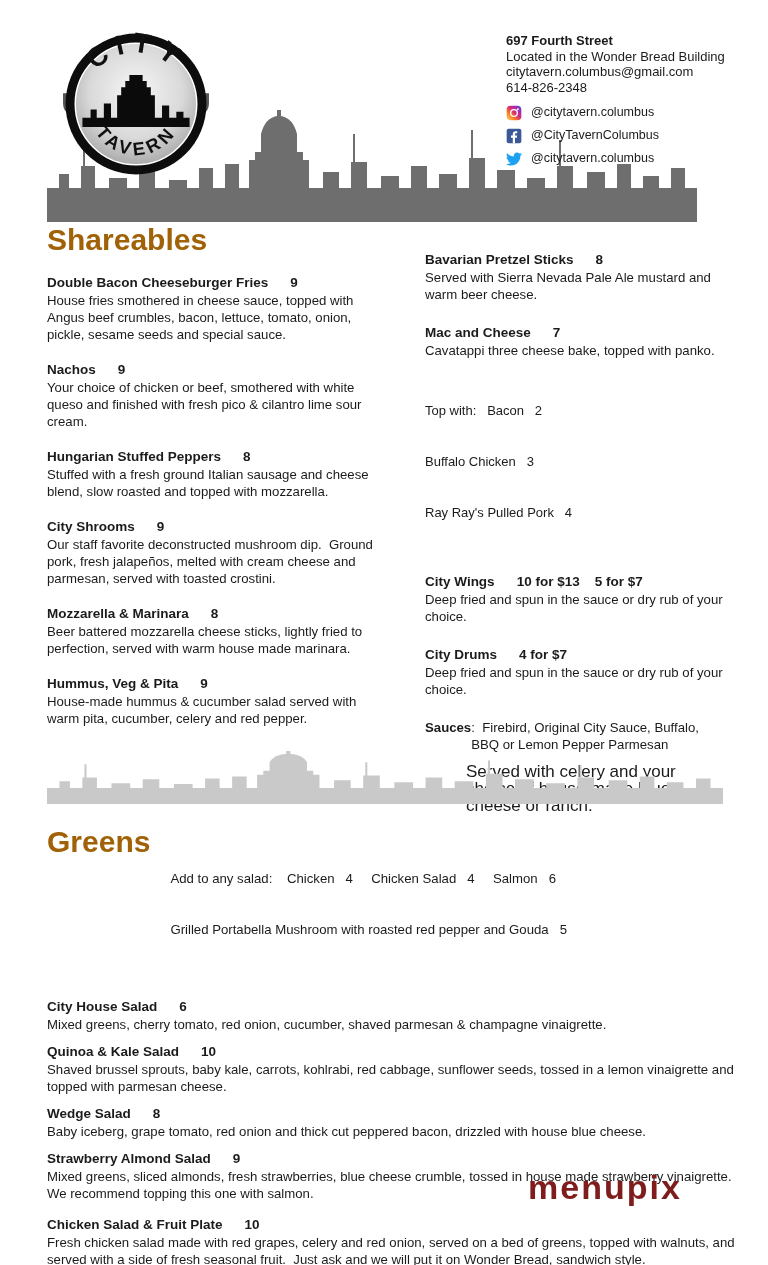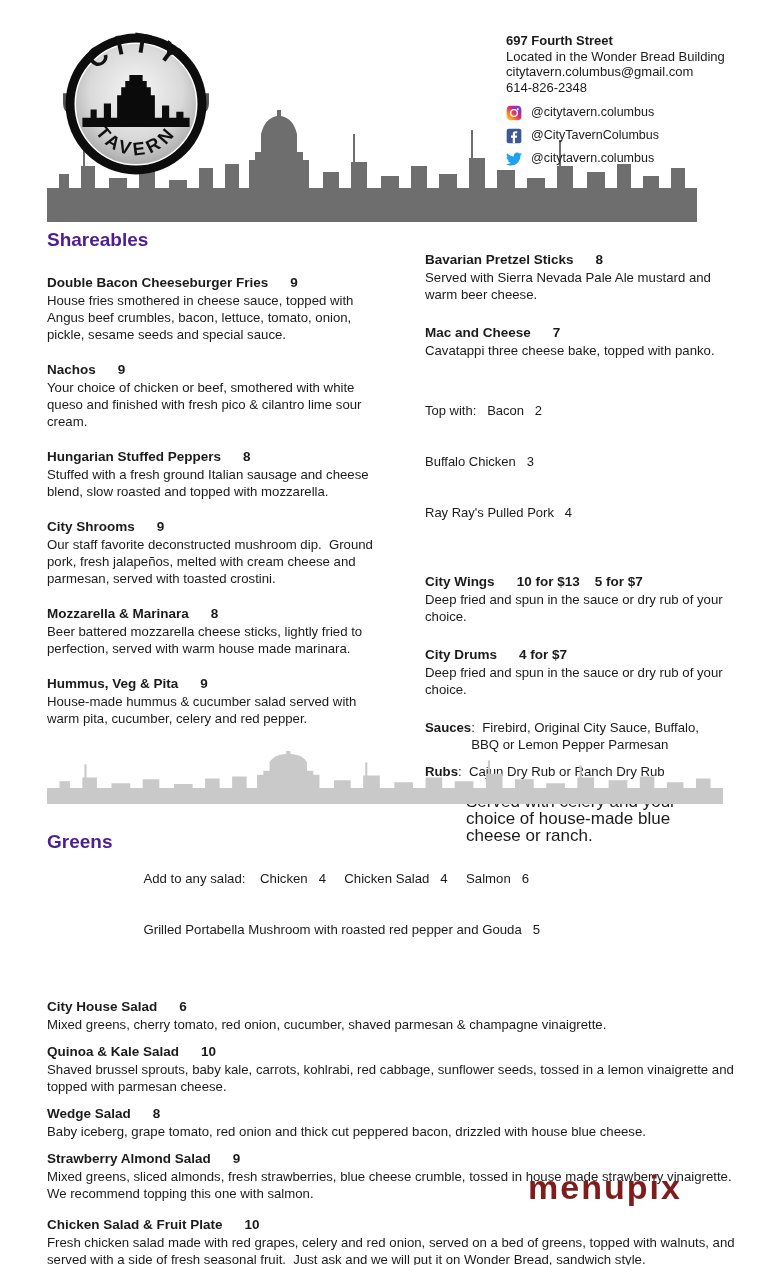--- a/index.html
+++ b/index.html
@@ -18,21 +18,21 @@
   .logo { position:absolute; left:62px; top:30px; width:148px; height:148px; z-index:3; }
   .contact { position:absolute; left:506px; top:33px; width:255px; font-size:13px; line-height:15.5px; z-index:3; }
   .contact .addr { font-weight:bold; }
   .social { margin-top:10px; }
   .social-row { display:flex; align-items:center; height:16px; margin-bottom:7px; }
   .social-row .icon { width:16px; height:16px; flex:0 0 16px; margin-right:9px; display:inline-block; }
   .handle { font-size:12.5px; }
 
   
   .shareables { position:absolute; left:47px; top:226px; width:676px; }
-  .section-title { font-size:19px; font-weight:bold; line-height:28px; color:#4c1d95; }
+  .section-title { font-size:30px; font-weight:bold; line-height:28px; color:#a16207; }
   .cols { display:flex; margin-top:20px; }
   .col-left { flex:0 0 332px; width:332px; margin-right:46px; }
   .col-right { flex:1; margin-top:-23px; }
   .item-head { font-weight:bold; font-size:13.5px; line-height:17px; }
   .item-price { margin-left:22px; white-space:pre-wrap; }
   .item-desc { font-size:13.2px; line-height:17px; margin-top:1px; white-space:pre-wrap; }
   .col-left .item { margin-bottom:18px; }
   .col-right .item { margin-bottom:21px; }
   .mac-addons { width:182px; font-size:13px; line-height:17px;
                 margin:-12px 0 18px 0; white-space:pre-wrap; }
@@ -41,21 +41,21 @@
   .label-line .txt { white-space:pre-wrap; }
   .sauces { margin-bottom:10px; }
   .sauces .txt { max-width:250px; }
   .rubs { margin-bottom:13px; }
   .note { margin-left:41px; width:255px; font-size:17px; line-height:17px; }
 
   
   .divider { position:absolute; left:47px; top:750px; width:676px; height:54px; }
   .greens { position:absolute; left:47px; top:828px; width:692px; }
   .greens-head { display:flex; align-items:flex-start; }
-  .greens-addons { margin-left:31px; margin-top:8px; font-size:13.2px; line-height:17px; white-space:pre-wrap; }
+  .greens-addons { margin-left:20px; margin-top:8px; font-size:13.2px; line-height:17px; white-space:pre-wrap; }
   .greens-items { margin-top:26px; }
   .g-item { margin-bottom:10px; max-width:690px; }
   .g-last { margin-top:14px; }
 
   .watermark { position:absolute; left:528px; top:1168px; font-size:34px; color:#7f1d1d;
                letter-spacing:2px; font-weight:bold; z-index:1; }
 </style>
 </head>
 <body>
 
@@ -217,24 +217,20 @@
             <span class="item-name">City Drums</span><span class="item-price">4 for $7</span>
           </div>
           <div class="item-desc">Deep fried and spun in the sauce or dry rub of your choice.</div>
         </div>
 
         <div class="label-line sauces">
           <span class="lbl">Sauces</span>
           <span class="txt">:  Firebird, Original City Sauce, Buffalo, BBQ or Lemon Pepper Parmesan</span>
         </div>
 
-        <div class="label-line rubs">
-          <span class="lbl">Rubs</span>
-          <span class="txt">:  Cajun Dry Rub or Ranch Dry Rub</span>
-        </div>
 
         <div class="note">Served with celery and your choice of house-made blue cheese or ranch.</div>
 
       </div>
     </div>
   </section>
 
   <svg class="divider" viewBox="0 0 650 114" preserveAspectRatio="none" aria-hidden="true">
     <path fill="#c9c9c9" d="M0,114 L0,80 L12,80 L12,66 L22,66 L22,80 L34,80 L34,58 L36,58 L36,30 L38,30 L38,58 L48,58 L48,80 L62,80 L62,70 L80,70 L80,80 L92,80 L92,62 L108,62 L108,80 L122,80 L122,72 L140,72 L140,80 L152,80 L152,60 L166,60 L166,80 L178,80 L178,56 L192,56 L192,80 L202,80 L202,52 L208,52 L208,44 L214,44 L214,26 Q218,10 230,8 L230,2 L234,2 L234,8 Q246,10 250,26 L250,44 L256,44 L256,52 L262,52 L262,80 L276,80 L276,64 L292,64 L292,80 L304,80 L304,54 L306,54 L306,26 L308,26 L308,54 L320,54 L320,80 L334,80 L334,68 L352,68 L352,80 L364,80 L364,58 L380,58 L380,80 L392,80 L392,66 L410,66 L410,80 L422,80 L422,50 L424,50 L424,22 L426,22 L426,50 L438,50 L438,80 L450,80 L450,62 L468,62 L468,80 L480,80 L480,70 L498,70 L498,80 L510,80 L510,58 L512,58 L512,32 L514,32 L514,58 L526,58 L526,80 L540,80 L540,64 L558,64 L558,80 L570,80 L570,56 L584,56 L584,80 L596,80 L596,68 L612,68 L612,80 L624,80 L624,60 L638,60 L638,80 L650,80 L650,114 Z"></path>
   </svg>

